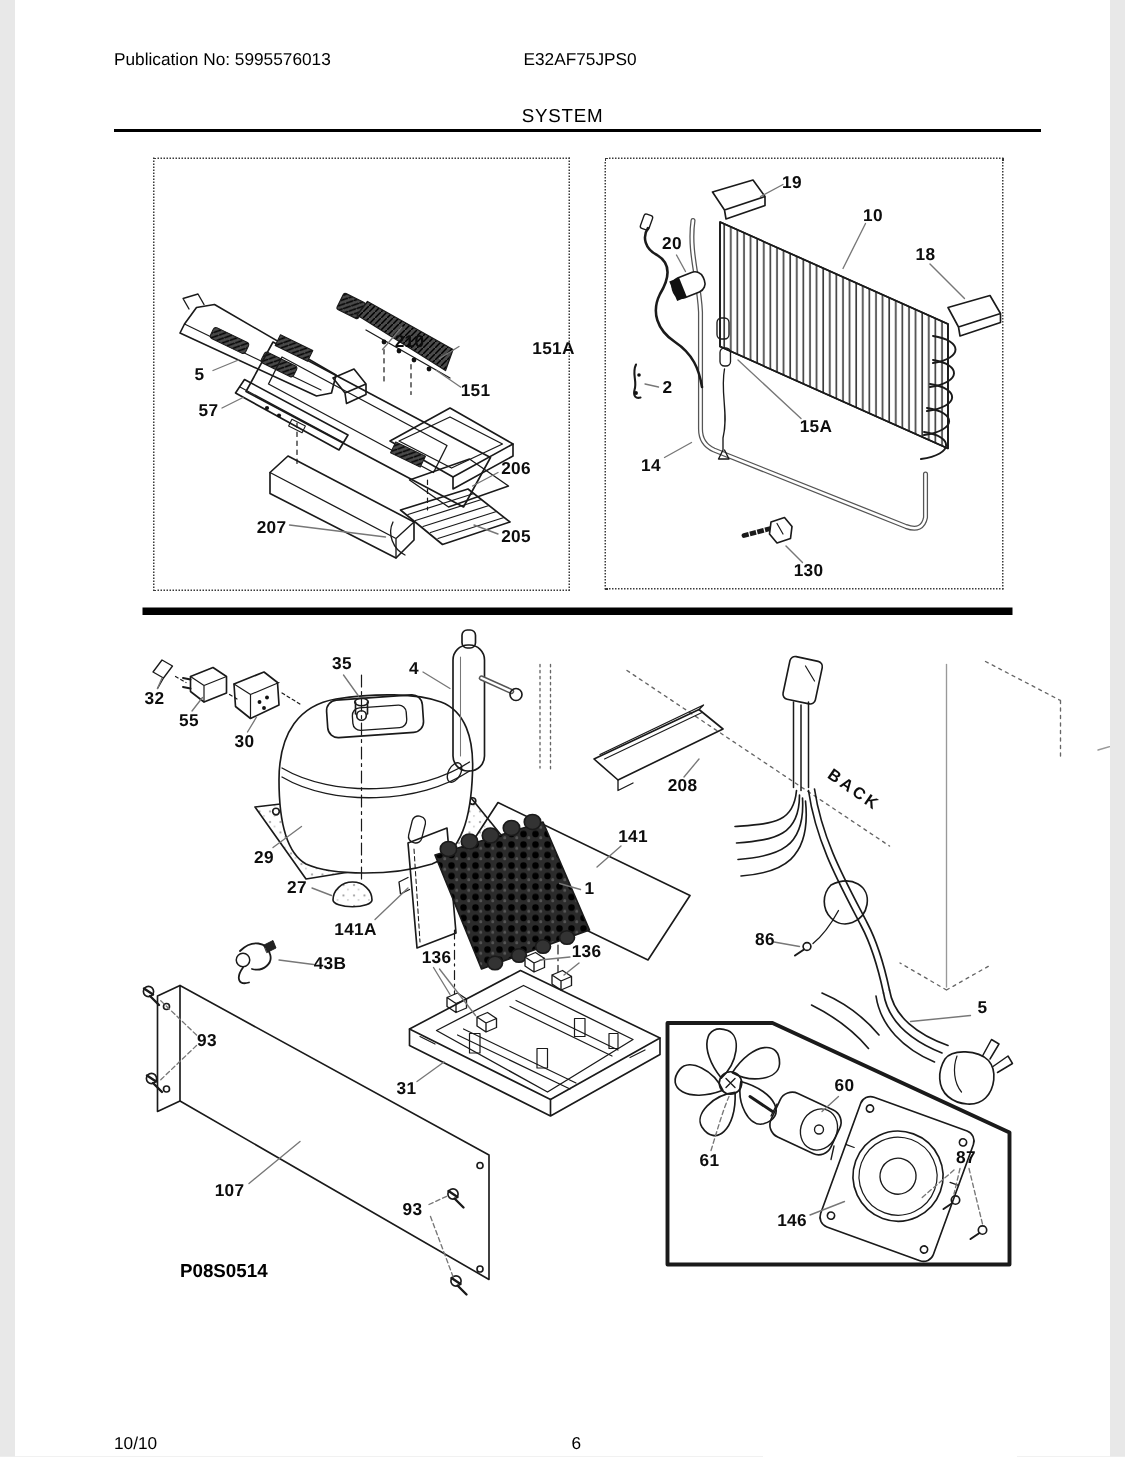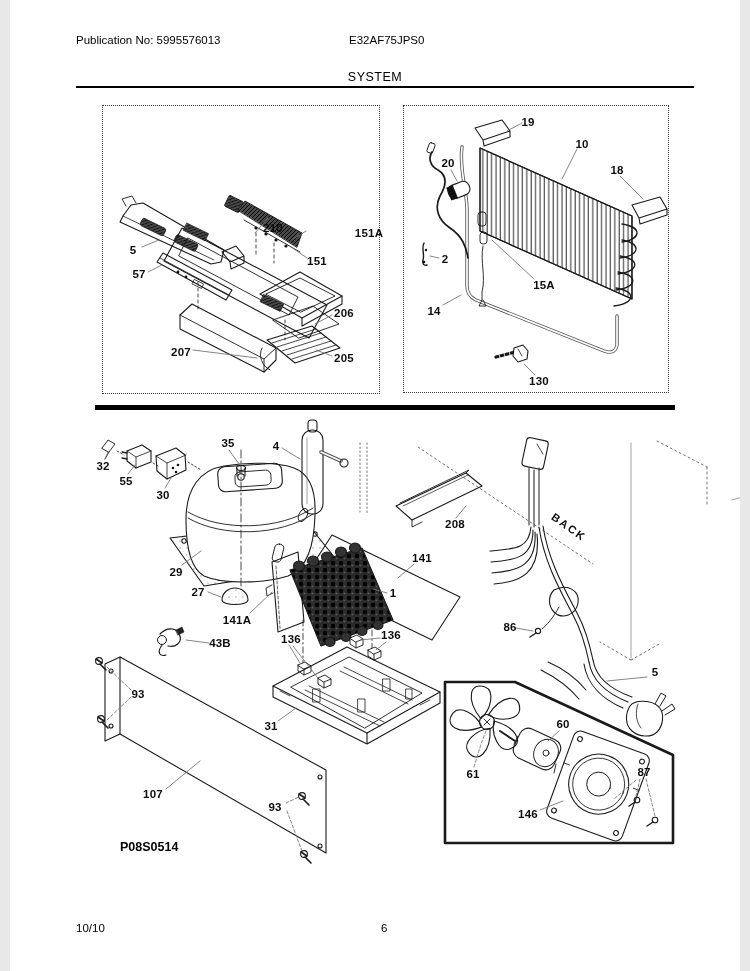--- a/index.html
+++ b/index.html
@@ -6,21 +6,21 @@
   #page{position:relative;width:730px;height:971px;background:#ffffff;margin:0 auto;
         font-family:"Liberation Sans",sans-serif;color:#111;overflow:hidden;}
   .hdr{position:absolute;font:400 11.5px "Liberation Sans",sans-serif;color:#000;white-space:nowrap;}
   .rule{position:absolute;background:#000;}
   .dotbox{position:absolute;border:1.4px dotted #3a3a3a;}
   .lbl{position:absolute;transform:translate(-50%,-50%);font:bold 11.5px "Liberation Sans",sans-serif;
        color:#0d0d0d;white-space:nowrap;letter-spacing:.2px;}
   .back{position:absolute;transform:translate(-50%,-50%) rotate(35deg);font:bold 11px "Liberation Sans",sans-serif;
         letter-spacing:2px;color:#0d0d0d;}
   .plateid{position:absolute;font:bold 12.5px "Liberation Sans",sans-serif;color:#000;}
-  .ftr{position:absolute;font:400 11.5px "Liberation Sans",sans-serif;color:#000;}
+  .ftr{position:absolute;font:400 11.5px "Liberation Sans",sans-serif;color:#000;margin-top:35px;}
   svg{position:absolute;left:0;top:0;}
 </style>
 </head>
 <body>
 
 <div id="page">
 
   <div class="hdr" style="left:66px;top:34px;">Publication No: 5995576013</div>
   <div class="hdr" style="left:339px;top:34px;">E32AF75JPS0</div>
   <div class="hdr" style="left:0;right:0;top:70px;text-align:center;font-size:12.5px;letter-spacing:.5px;">SYSTEM</div>

